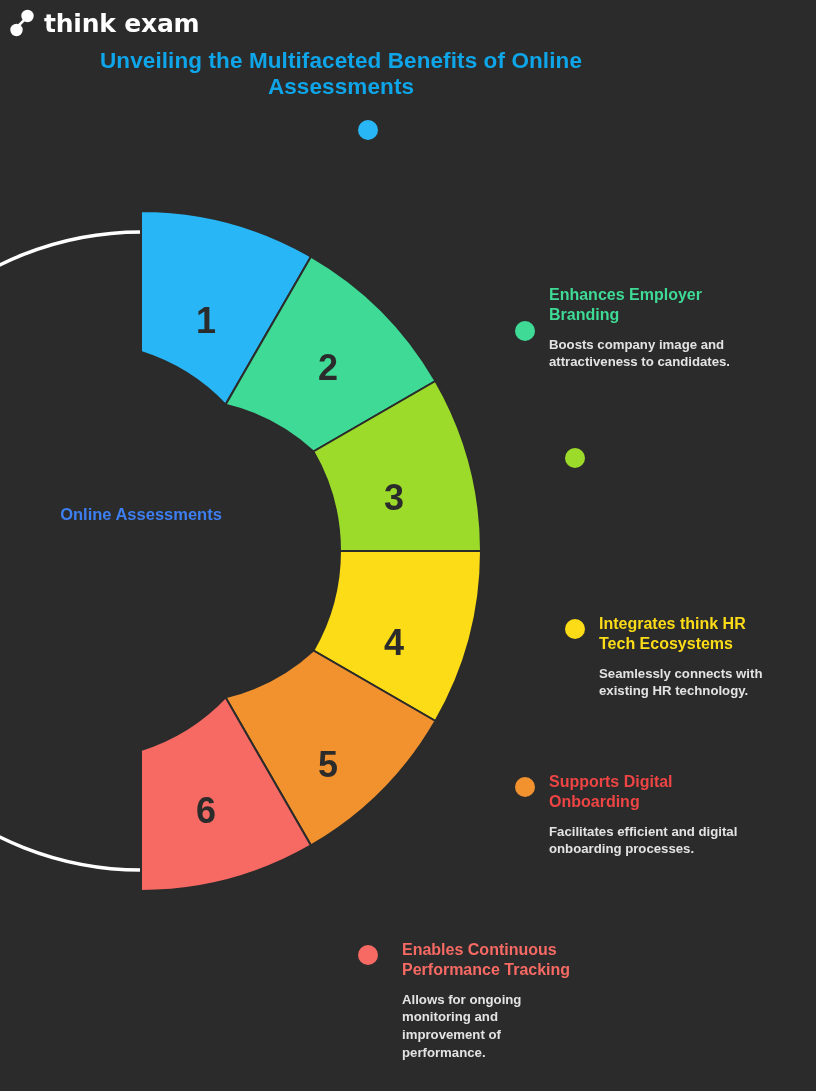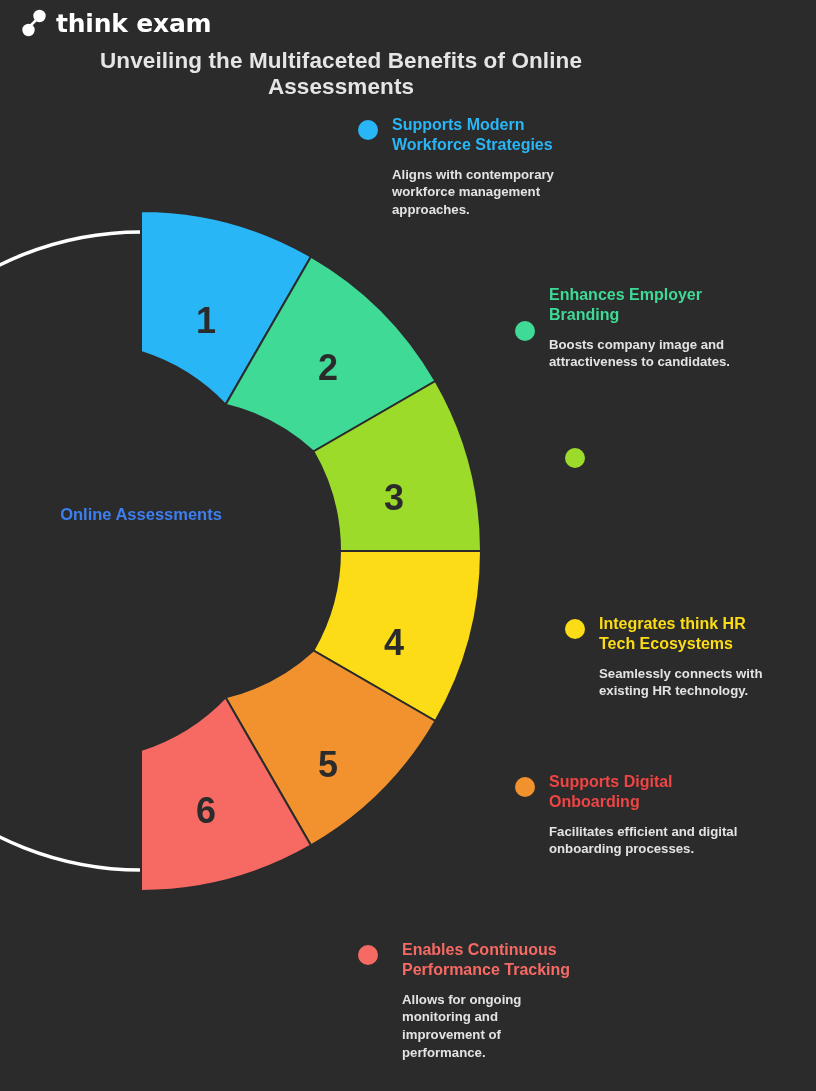--- a/index.html
+++ b/index.html
@@ -8,33 +8,33 @@
     width:816px;height:1091px;
     background:#2b2b2b;
     font-family:"Liberation Sans", sans-serif;
     overflow:hidden;
     position:relative;
   }
   #canvas{position:relative;width:816px;height:1091px;}
 
   
   .logo-wrap{
-    position:absolute;left:20px;top:8px;
+    position:absolute;left:8px;top:8px;
     display:flex;align-items:center;gap:8px;
   }
   .logo-mark{width:28px;height:30px;display:block;}
   .logo-text{
     font-size:25px;font-weight:700;color:#ffffff;
     letter-spacing:-0.2px;line-height:1;
     font-family:"DejaVu Sans", sans-serif;
   }
   .page-title{
     position:absolute;left:0;top:48px;width:654px;
     text-align:center;
-    font-size:22.5px;font-weight:700;color:#e5e5e5;
+    font-size:22.5px;font-weight:700;color:#0ea5e9;
     letter-spacing:0.1px;
     padding-left:28px;box-sizing:border-box;
   }
 
   
   .donut{position:absolute;left:-200px;top:210px;width:682px;height:682px;}
 
   
   .center-block{
     position:absolute;left:12px;top:505px;width:258px;
@@ -102,24 +102,20 @@
     <text x="528" y="557" font-family="Liberation Sans, sans-serif" font-size="36" font-weight="700" fill="#2b2b2b" text-anchor="middle" dominant-baseline="middle">5</text>
     <text x="406" y="603" font-family="Liberation Sans, sans-serif" font-size="36" font-weight="700" fill="#2b2b2b" text-anchor="middle" dominant-baseline="middle">6</text>
   </svg>
 
   <div class="center-block">
     <div class="center-title">Online Assessments</div>
   </div>
 
   <div class="legend-item" style="left:358px;top:115px;width:215px;">
     <span class="legend-dot" style="background:#29b6f6"></span>
-    <span class="legend-body">
-      <span class="legend-heading" style="color:#29b6f6;display:block">Supports Modern Workforce Strategies</span>
-      <span class="legend-desc" style="display:block">Aligns with contemporary workforce management approaches.</span>
-    </span>
   </div>
 
   <div class="legend-item" style="left:515px;top:285px;width:235px;align-items:center;">
     <span class="legend-dot" style="background:#3eda96"></span>
     <span class="legend-body">
       <span class="legend-heading" style="color:#3eda96;display:block">Enhances Employer Branding</span>
       <span class="legend-desc" style="display:block">Boosts company image and attractiveness to candidates.</span>
     </span>
   </div>
 

